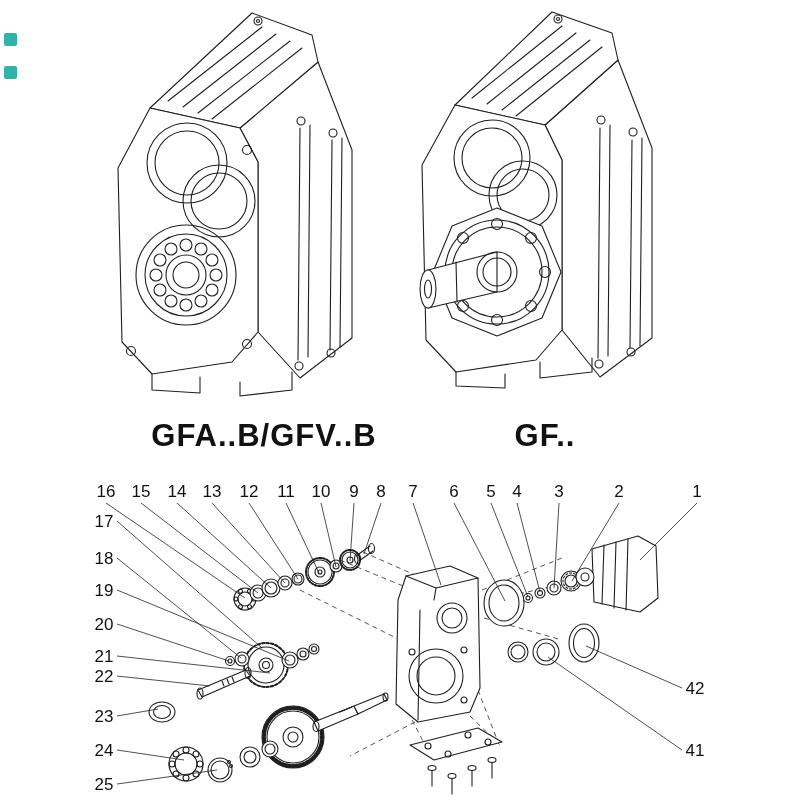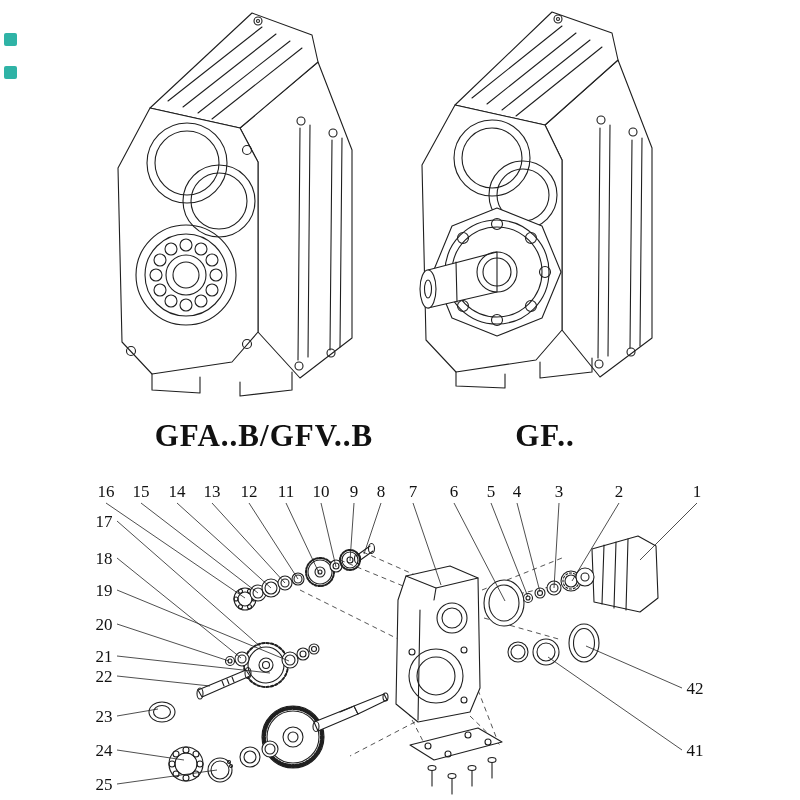--- a/index.html
+++ b/index.html
@@ -1,18 +1,18 @@
 <!DOCTYPE html>
 <html><head>
 <meta charset="utf-8">
 <style>
   html,body{margin:0;padding:0;background:#fff;}
   .canvas{
     position:relative;width:800px;height:800px;background:#ffffff;
-    font-family:Liberation Serif, serif;overflow:hidden;
+    font-family:Liberation Sans, sans-serif;overflow:hidden;
   }
   svg{position:absolute;left:0;top:0;}
   .lineart{stroke:#1f1f1f;stroke-width:1.1;fill:none;stroke-linejoin:round;stroke-linecap:round;}
   .whitefill{fill:#ffffff;}
   .caption{fill:#111;font-weight:bold;font-size:31px;letter-spacing:1px;}
   .callout-num{fill:#111;font-size:17px;}
   .leader{stroke:#222;stroke-width:0.8;fill:none;}
   .dashed{stroke:#2a2a2a;stroke-width:0.8;fill:none;stroke-dasharray:5,4;}
   .teeth{stroke:#1f1f1f;fill:none;}
 </style>

